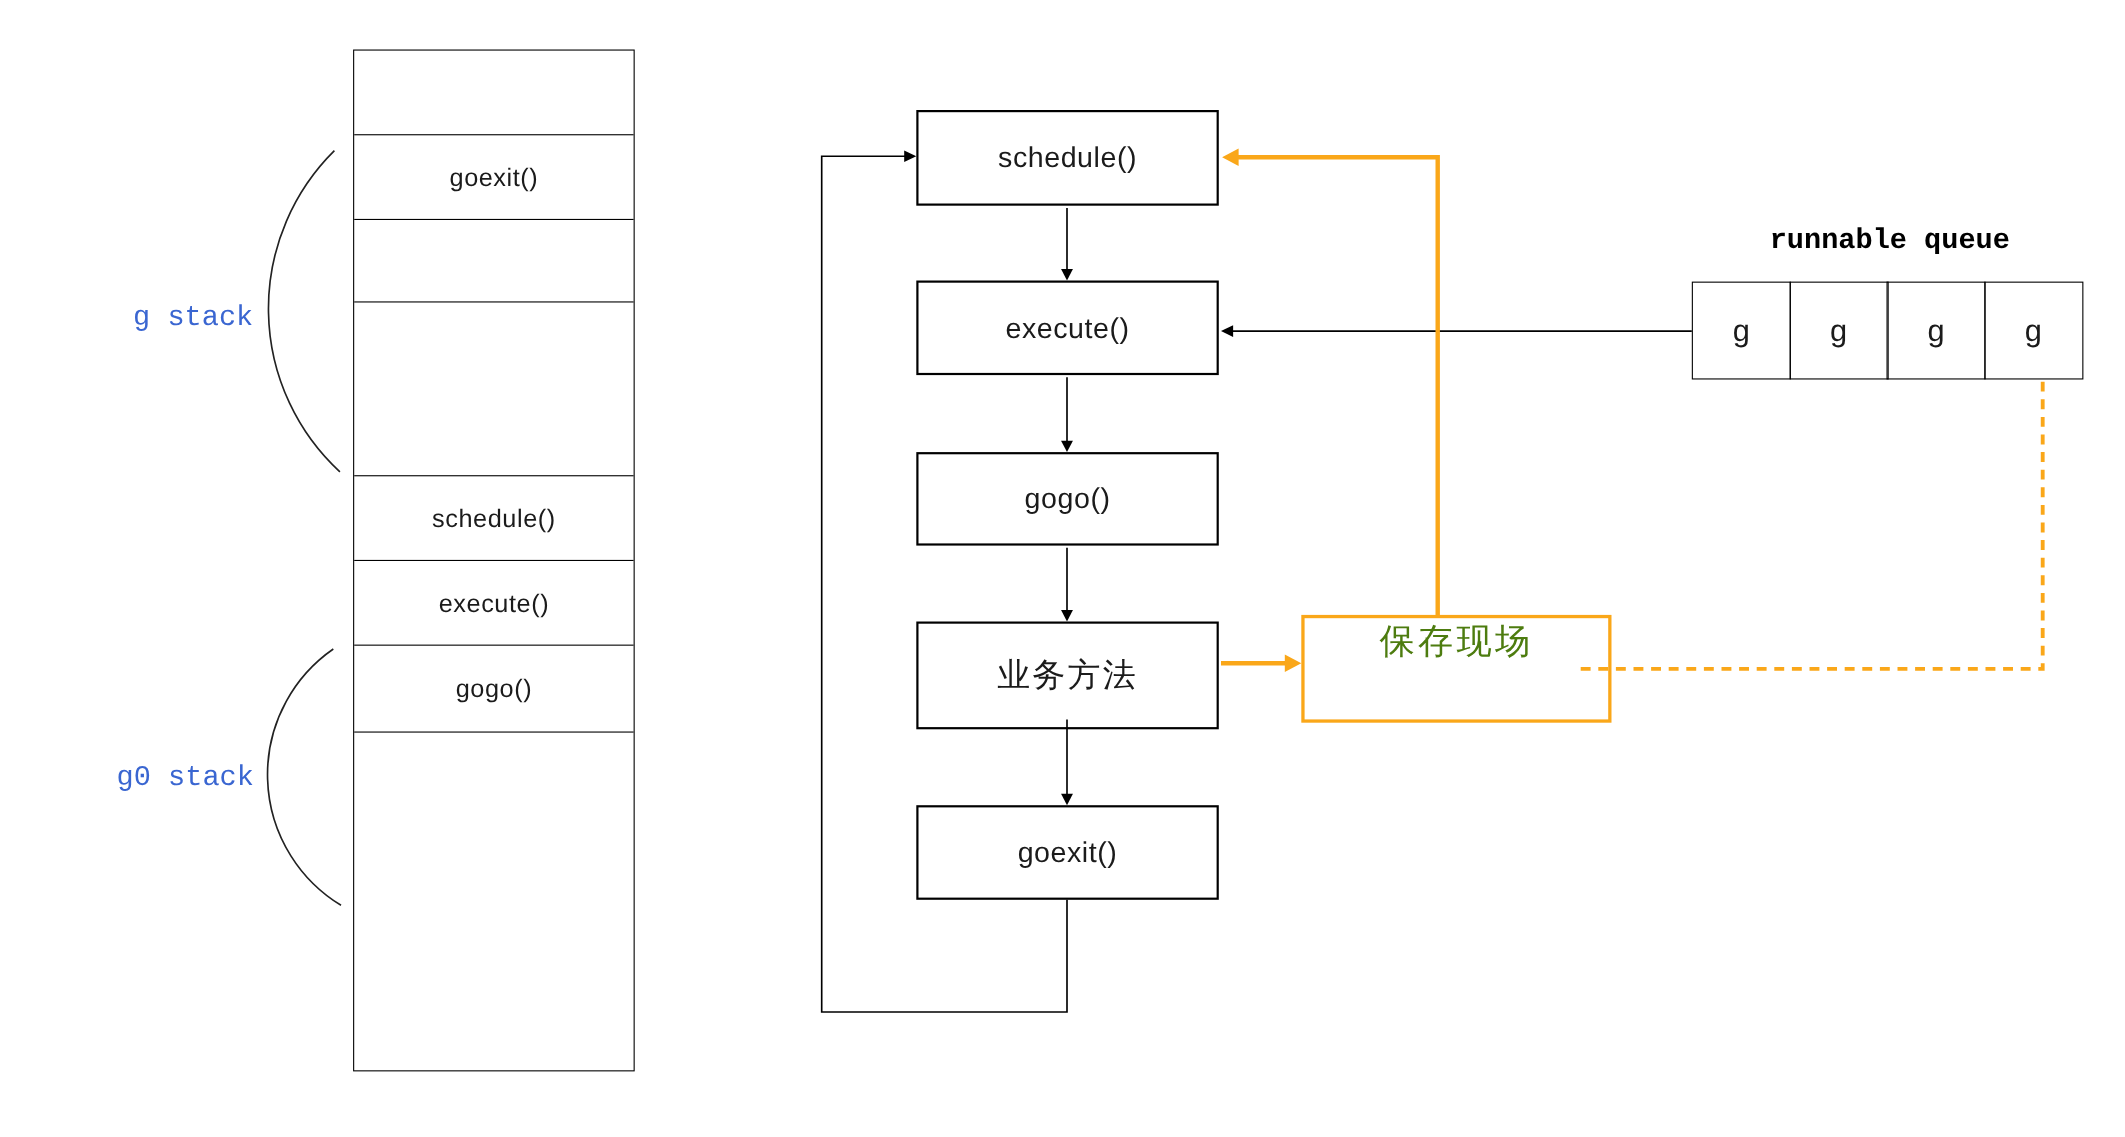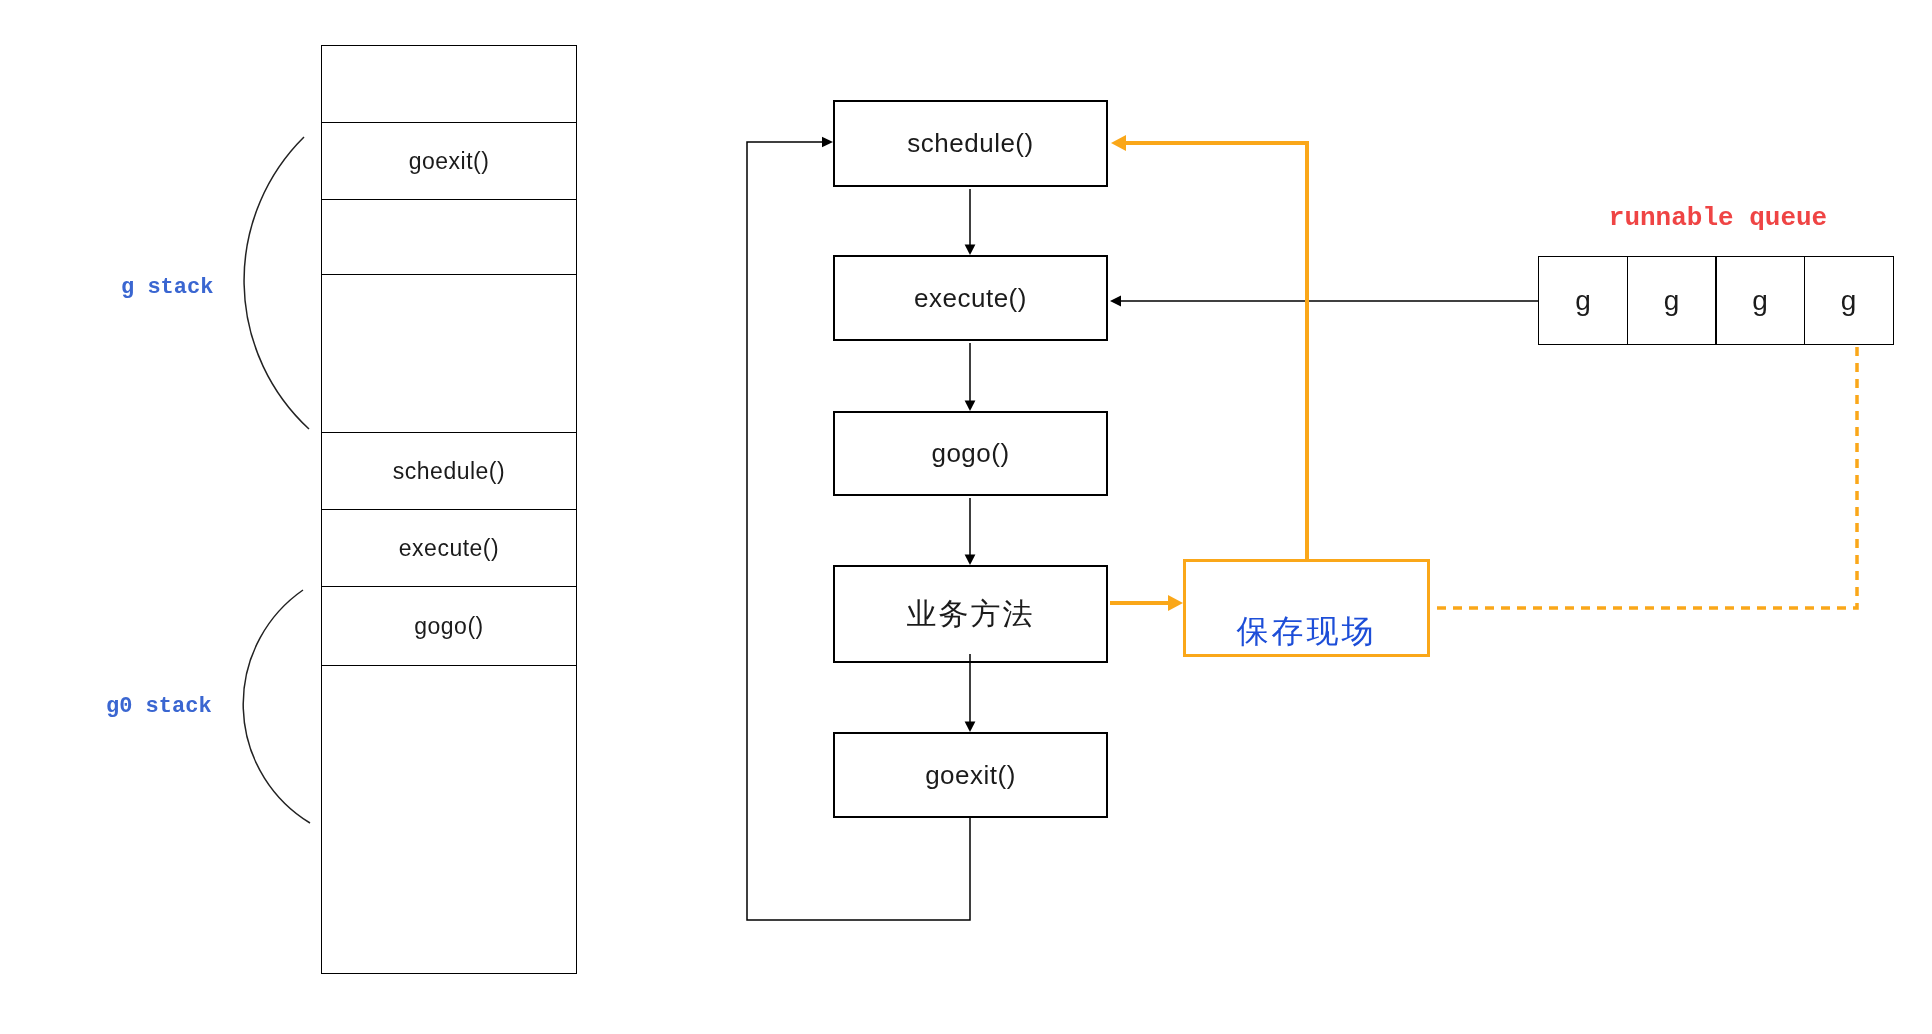--- a/index.html
+++ b/index.html
@@ -14,40 +14,40 @@
   }
   .stack-cell{
     box-sizing:border-box;border-bottom:1px solid #000;
     display:flex;align-items:center;justify-content:center;
     font-size:23px;letter-spacing:0.5px;
   }
   .stack-cell:last-child{border-bottom:none;flex:1;}
   
   .blue-label{
     position:absolute;font-family:"Liberation Mono", monospace;
-    font-size:22px;font-weight:bold;color:#3A66D1;white-space:pre;line-height:26px;text-align:center;
+    font-size:26px;font-weight:normal;color:#3A66D1;white-space:pre;line-height:26px;text-align:center;
   }
   
   .flow-node{
     position:absolute;left:833px;width:275px;border:2px solid #000;box-sizing:border-box;
     display:flex;align-items:center;justify-content:center;
     font-size:26px;letter-spacing:0.5px;background:transparent;
   }
   .flow-node.cjk{font-size:30px;letter-spacing:2px;}
   
   .save-box{
-    position:absolute;left:1183px;top:559px;width:247px;height:98px;
+    position:absolute;left:1183px;top:559px;width:282px;height:98px;
     border:3px solid #FAA719;box-sizing:border-box;
-    display:flex;align-items:flex-end;justify-content:center;
-    color:#1d4ed8;font-size:32px;letter-spacing:3px;
+    display:flex;align-items:flex-start;justify-content:center;
+    color:#4d7c0f;font-size:32px;letter-spacing:3px;
   }
   
   .queue-title{
     position:absolute;left:1538px;top:203px;width:360px;text-align:center;
-    font-family:"Liberation Mono", monospace;font-size:26px;font-weight:bold;color:#ef4444;
+    font-family:"Liberation Mono", monospace;font-size:26px;font-weight:bold;color:#000000;
   }
   .queue{position:absolute;left:1538px;top:256px;display:flex;}
   .queue-cell{
     width:90px;height:89px;border:1.5px solid #000;box-sizing:border-box;margin-left:-1.5px;
     display:flex;align-items:center;justify-content:center;font-size:28px;
   }
   .queue-cell:first-child{margin-left:0;}
   .overlay{position:absolute;left:0;top:0;pointer-events:none;}
 </style>
 </head>

